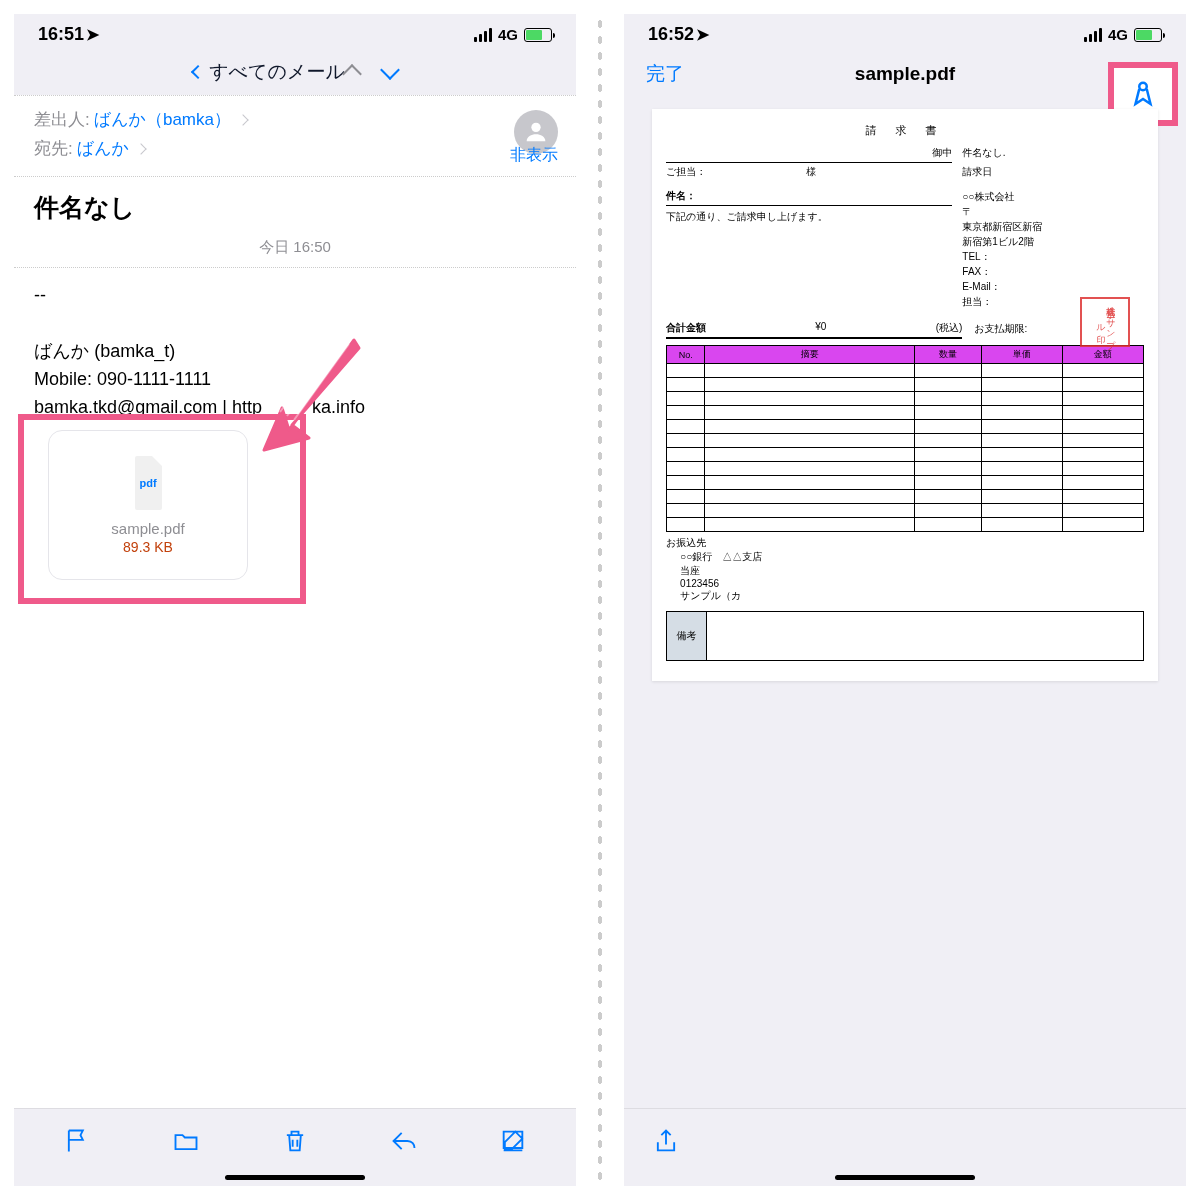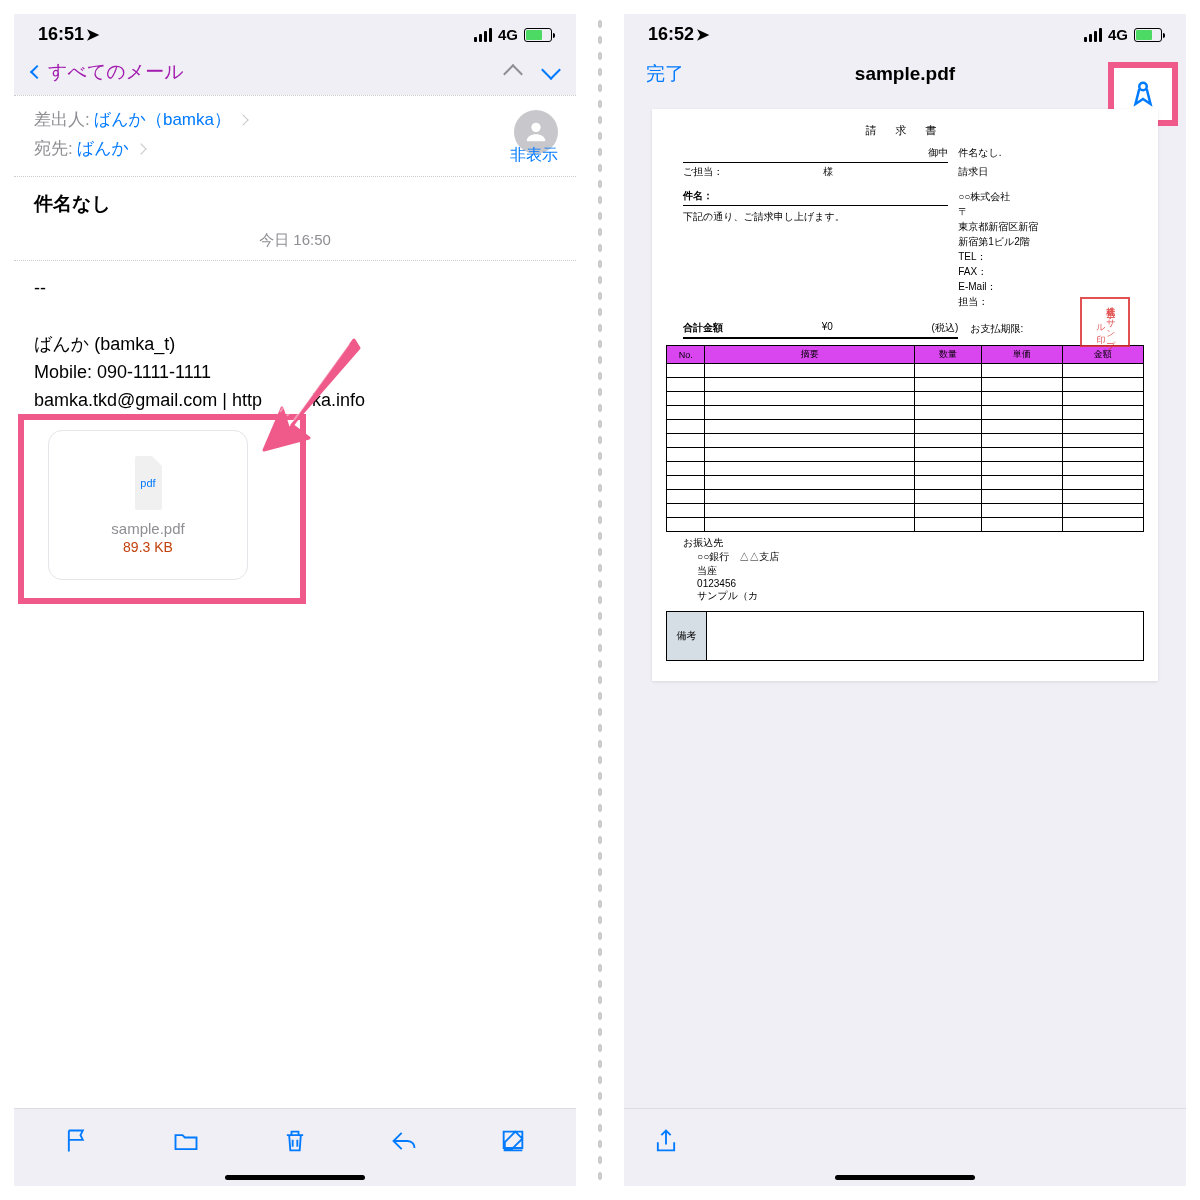--- a/index.html
+++ b/index.html
@@ -49,25 +49,25 @@
   .batt::after {
     content:""; position:absolute; right:-4px; top:4px; width:2px; height:5px;
     background:#000; border-radius:0 2px 2px 0;
   }
   .batt-fill { position:absolute; left:1px; top:1px; bottom:1px; width:60%; background:#4cd964; border-radius:1px; }
   .loc { display:inline-block; font-size:16px; margin-left:2px; }
 
   
   .navbar {
     display: flex;
-    justify-content: space-between;
+    justify-content: center;
     align-items: center;
     padding: 10px 18px;
     font-size: 20px;
-    color: #a21caf;
+    color: #0f172a;
   }
   .navbar .back { display: flex; align-items: center; font-size: 19px; }
   .chevron {
     display:inline-block; width:10px; height:10px;
     border-left:2.5px solid #007aff; border-bottom:2.5px solid #007aff;
     transform: rotate(45deg); margin-right:6px;
   }
   .nav-arrows { display:flex; gap:24px; color:#8e8e93; }
   .arrow-up, .arrow-down {
     display:inline-block; width:14px; height:14px;
@@ -99,21 +99,21 @@
   }
   .avatar svg { width:28px; height:28px; fill:#fff; }
   .hide-btn { position:absolute; right:18px; bottom:10px; color:#007aff; font-size:16px; }
 
   
   .subject {
     background:#fff;
     border-bottom:1px dotted #ccc;
     padding: 14px 20px 10px;
   }
-  .subject .title { font-weight:700; font-size:19px; color:#000; }
+  .subject .title { font-weight:700; font-size:25px; color:#000; }
   .subject .date { font-size:15px; color:#8e8e93; margin-top:14px;text-align:center; }
 
   
   .mailbody {
     flex:1; background:#fff;
     padding: 14px 20px;
     font-size:18px; line-height:1.55; color:#000;
     position:relative;
   }
 
@@ -129,21 +129,21 @@
     width:200px; height:150px;
     border:1px solid #e5e5ea; border-radius:14px;
     display:flex; flex-direction:column; align-items:center; justify-content:center;
     background:#fff;
     margin-left: 14px;
   }
   .file-icon {
     width:27px; height:54px; background:#f0f0f0;
     border-radius:2px; position:relative; margin-bottom:10px;
     display:flex; align-items:center; justify-content:center;
-    font-size:11px; color:#007aff; font-weight:400;
+    font-size:11px; color:#007aff; font-weight:700;
   }
   .file-icon::before {
     content:""; position:absolute; right:0; top:0;
     border-style:solid; border-width:0 10px 10px 0;
     border-color: transparent #fff transparent transparent;
   }
   .att-name { font-size:15px; color:#8e8e93; }
   .att-size { font-size:14px; color:#c2410c; margin-top:2px; }
 
   
@@ -179,21 +179,21 @@
   .pdf-page {
     margin: 10px auto 0;
     width: 90%;
     background:#fff;
     padding: 14px 14px 20px;
     font-size: 10px;
     color:#000;
     box-shadow: 0 1px 3px rgba(0,0,0,0.1);
   }
   .pdf-page .doc-title { text-align:center; font-size:11px; letter-spacing:8px; margin-bottom:8px; }
-  .pdf-row { display:flex; justify-content:space-between; font-size:10px; margin:2px 17px; }
+  .pdf-row { display:flex; justify-content:space-between; font-size:10px; margin:2px 0; }
   .pdf-underline { border-bottom:1px solid #000; flex:1; margin-right:10px; padding-bottom:2px; }
   .pdf-right-col { width:38%; font-size:10px; }
   .pdf-left-col { flex:1; font-size:10px; }
   .stamp {
     position:absolute; right:28px; top:188px;
     width:50px; height:50px; border:2px solid #d33;
     color:#d33; font-size:9px; display:flex; align-items:center; justify-content:center;
     text-align:center; line-height:1.1; opacity:0.85; writing-mode:vertical-rl;
   }
   .pdf-table { width:100%; border-collapse:collapse; margin-top:6px; }

